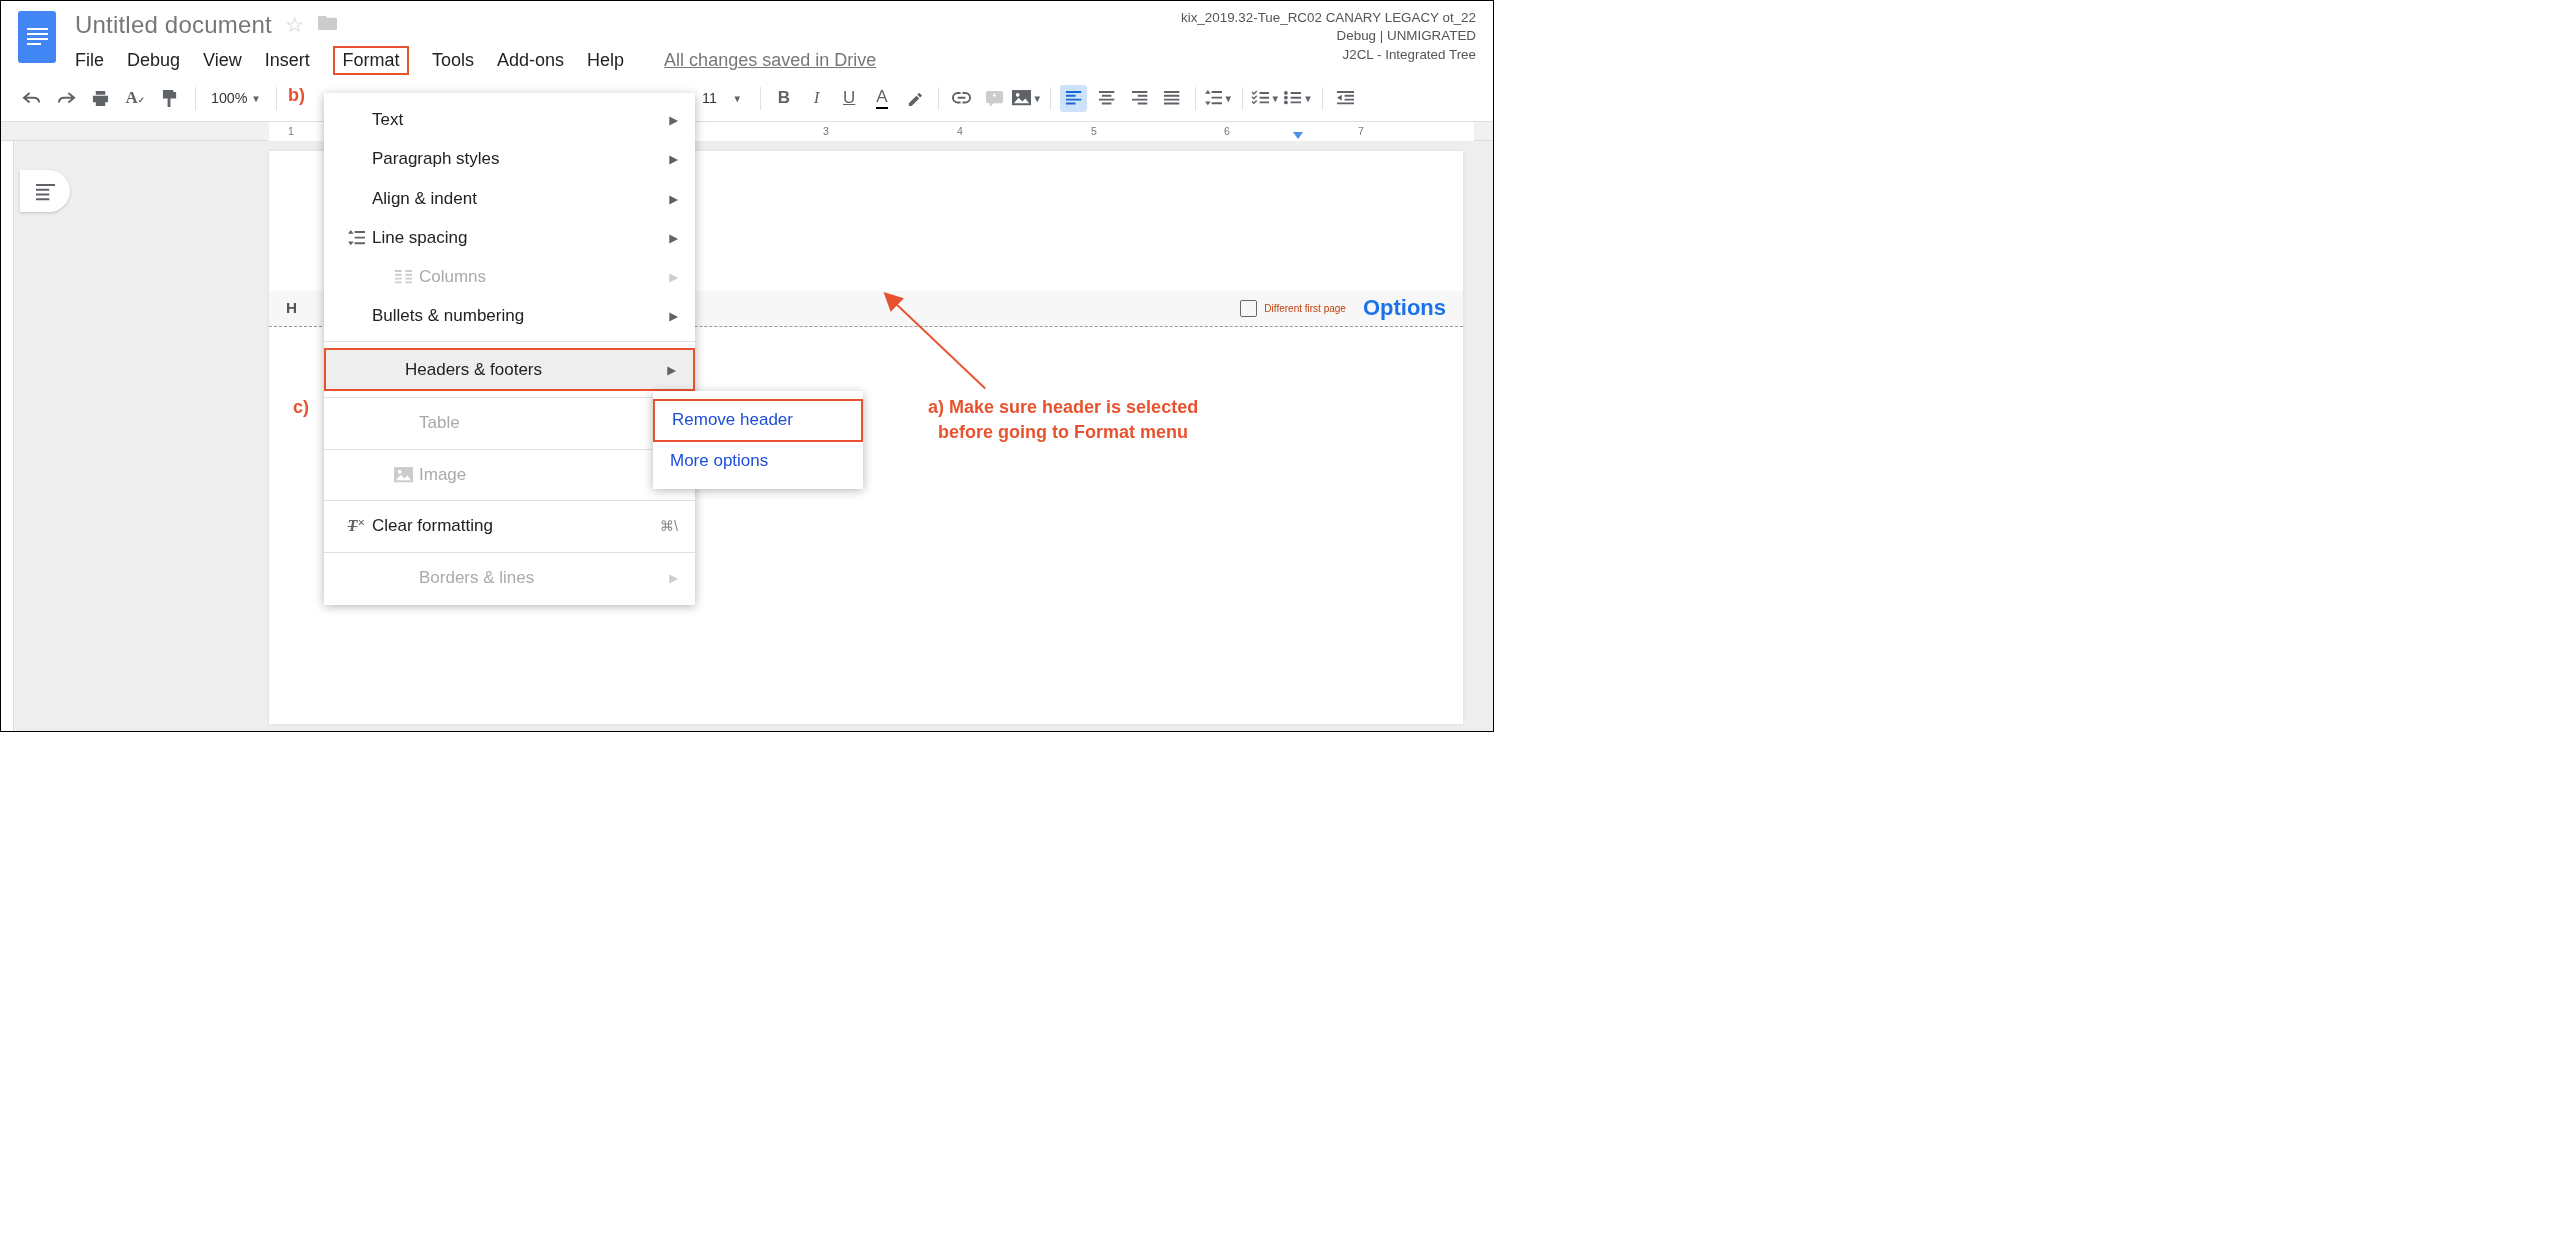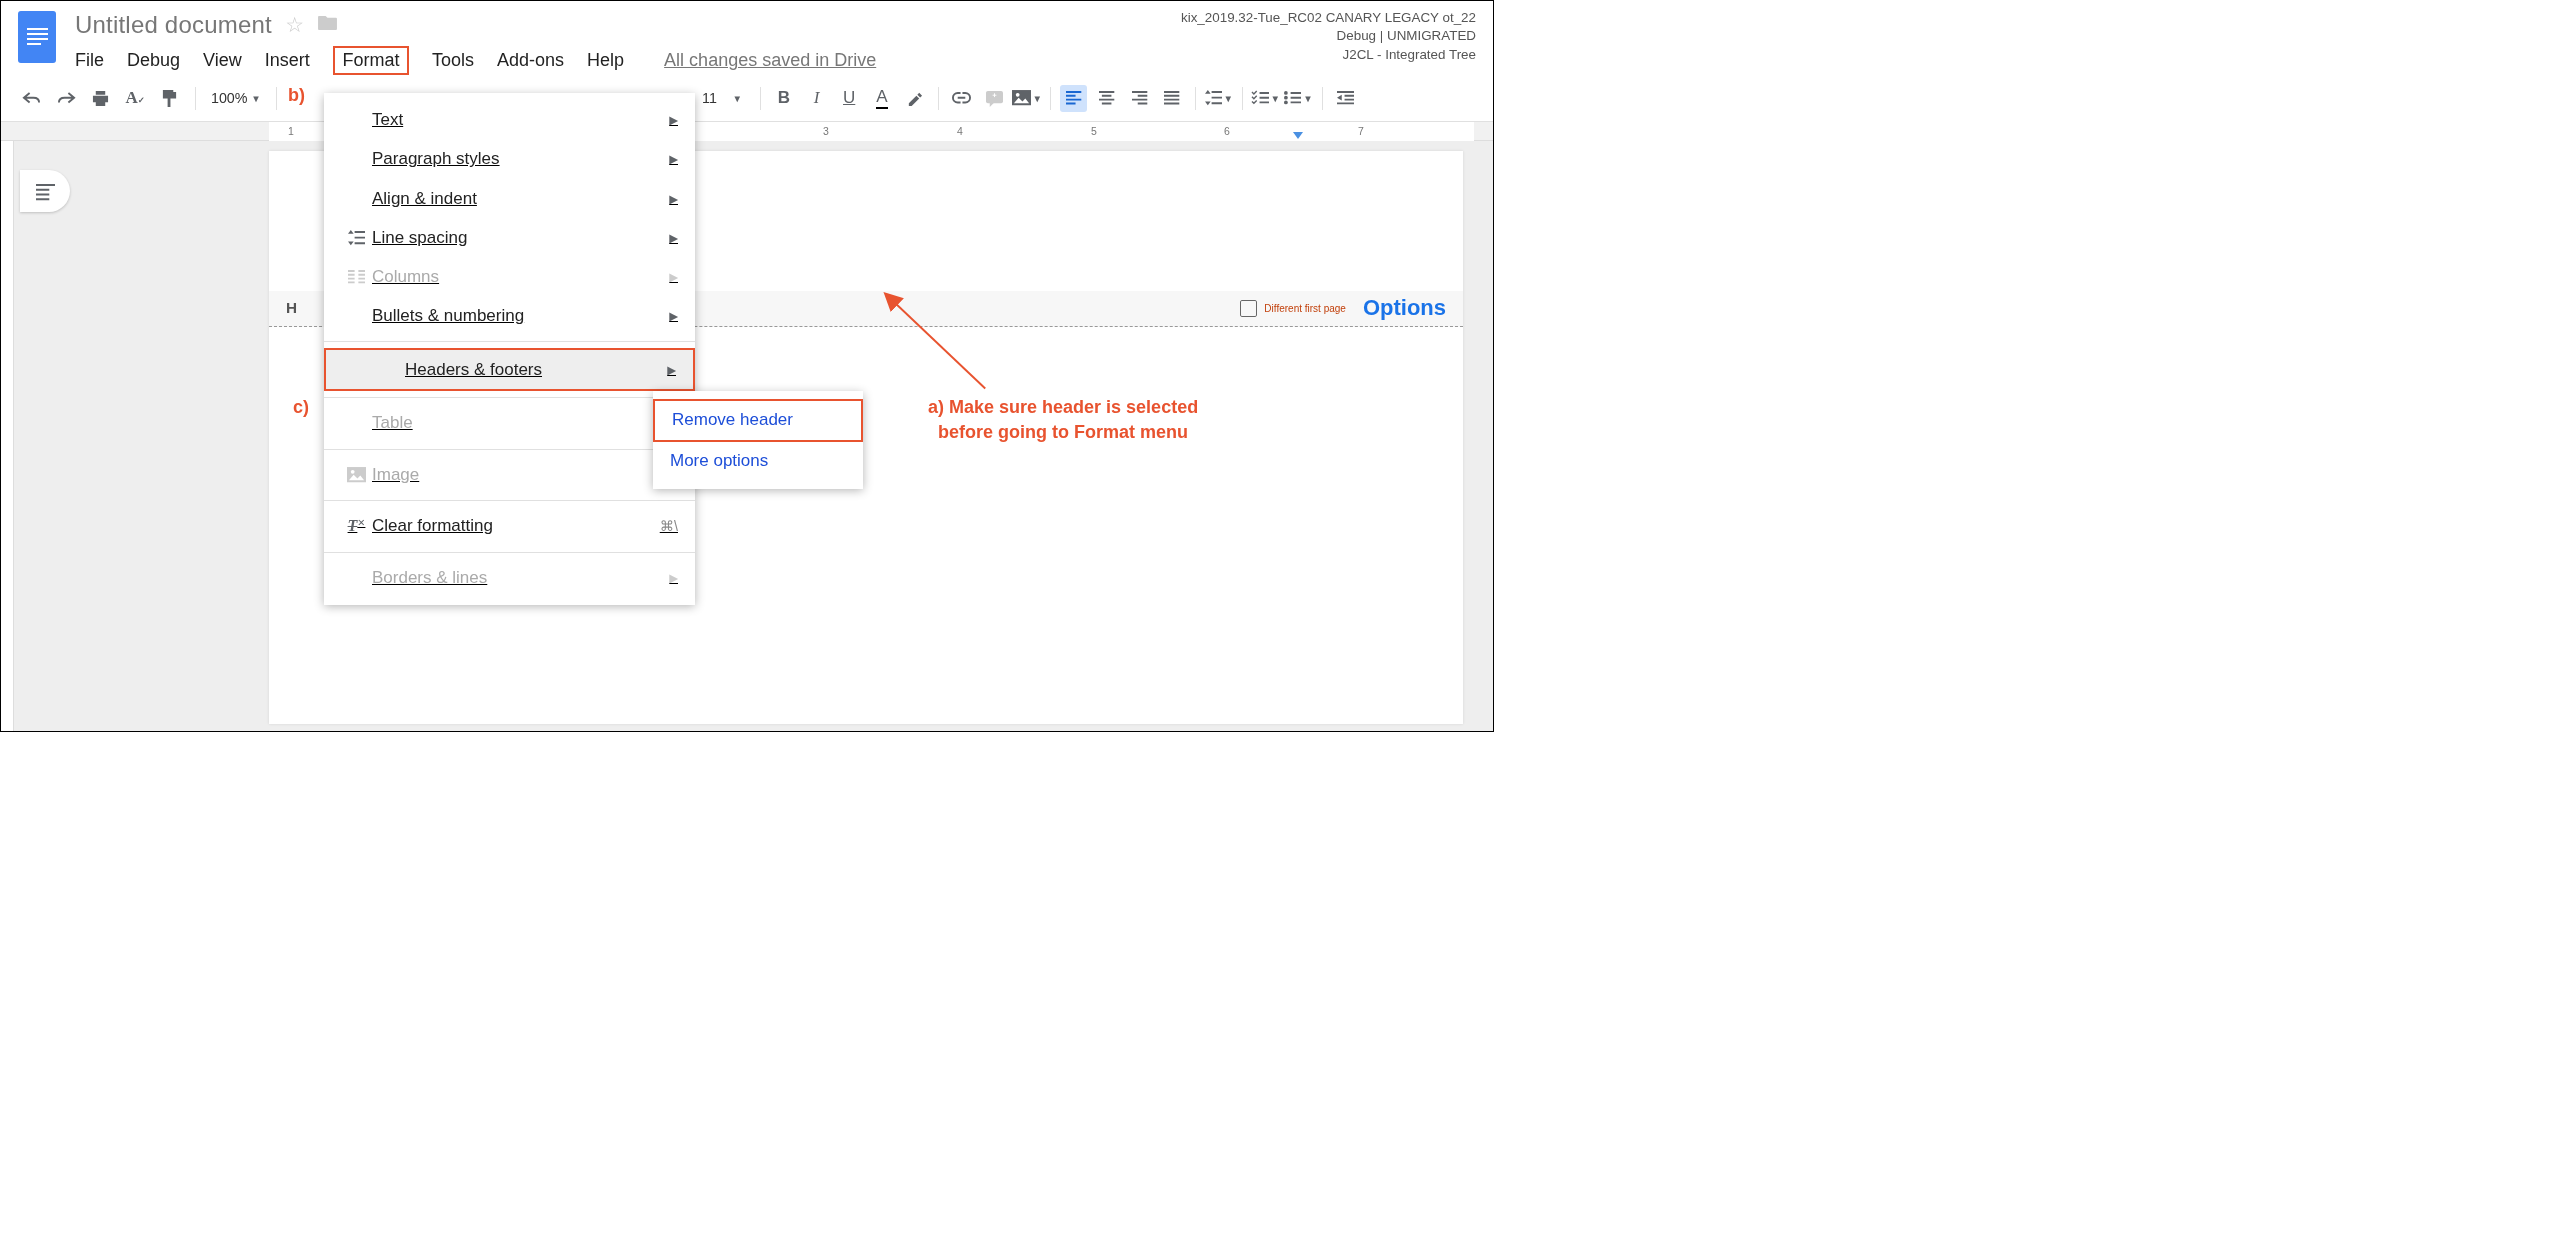--- a/index.html
+++ b/index.html
@@ -43,23 +43,23 @@
 .page { position: absolute; left: 268px; top: 9.6px; width: 1194px; height: 573px; background: #fff; box-shadow: 0 0 2.9px rgba(0,0,0,0.1); }
 .header-bar { position: absolute; top: 140px; left: 0; right: 0; height: 36px; background: #f7f7f7; border-bottom: 1.9px dashed #999; display: flex; align-items: center; padding: 0 17px; }
 .header-label { font-size: 15.3px; color: #555; font-weight: 600; }
 .header-right { margin-left: auto; display: flex; align-items: center; gap: 17px; }
 .checkbox { width: 17px; height: 17px; border: 1.9px solid #666; border-radius: 1.9px; }
 .diff-page { font-size: 10px; color: #c2410c; }
 .options-link { font-size: 22px; color: #1a73e8; font-weight: 600; }
 
 .outline-btn { position: absolute; left: 19px; top: 29px; width: 50px; height: 42px; background: #fff; border-radius: 0 21px 21px 0; box-shadow: 0 1px 2.9px rgba(0,0,0,0.2); display: flex; align-items: center; justify-content: center; color: #5f6368; font-size: 19px; }
 
-.dropdown-menu { position: absolute; left: 323px; top: 92px; width: 371px; background: #fff; box-shadow: 0 1.9px 9.6px rgba(0,0,0,0.3); z-index: 100; padding: 7.6px 0; text-decoration: underline; }
+.dropdown-menu { position: absolute; left: 323px; top: 92px; width: 371px; background: #fff; box-shadow: 0 1.9px 9.6px rgba(0,0,0,0.3); z-index: 100; padding: 7.6px 0; }
 .dm-item { display: flex; align-items: center; padding: 9.6px 17px; font-size: 17px; color: #222; cursor: pointer; position: relative; }
-.dm-item.disabled { color: #aaa; }
+.dm-item.disabled { color: #aaa; margin-left: 47px; }
 .dm-item.hover { background: #eee; }
 .dm-item.boxed { border: 2.9px solid #e8532f; padding-left: 48px; }
 .dm-icon { width: 31px; display: flex; justify-content: center; color: #5f6368; font-size: 16px; }
 .dm-label { flex: 1; }
 .dm-arrow { color: #5f6368; font-size: 11.5px; }
 .dm-shortcut { color: #888; font-size: 14.3px; }
 .dm-sep { height: 1px; background: #e0e0e0; margin: 5.7px 0; }
 
 .submenu { position: absolute; left: 652px; top: 390px; width: 210px; background: #fff; box-shadow: 0 1.9px 9.6px rgba(0,0,0,0.3); z-index: 101; padding: 7.6px 0; }
 .sm-item { padding: 9.6px 17px; font-size: 17px; color: #1d4ed8; cursor: pointer; }

